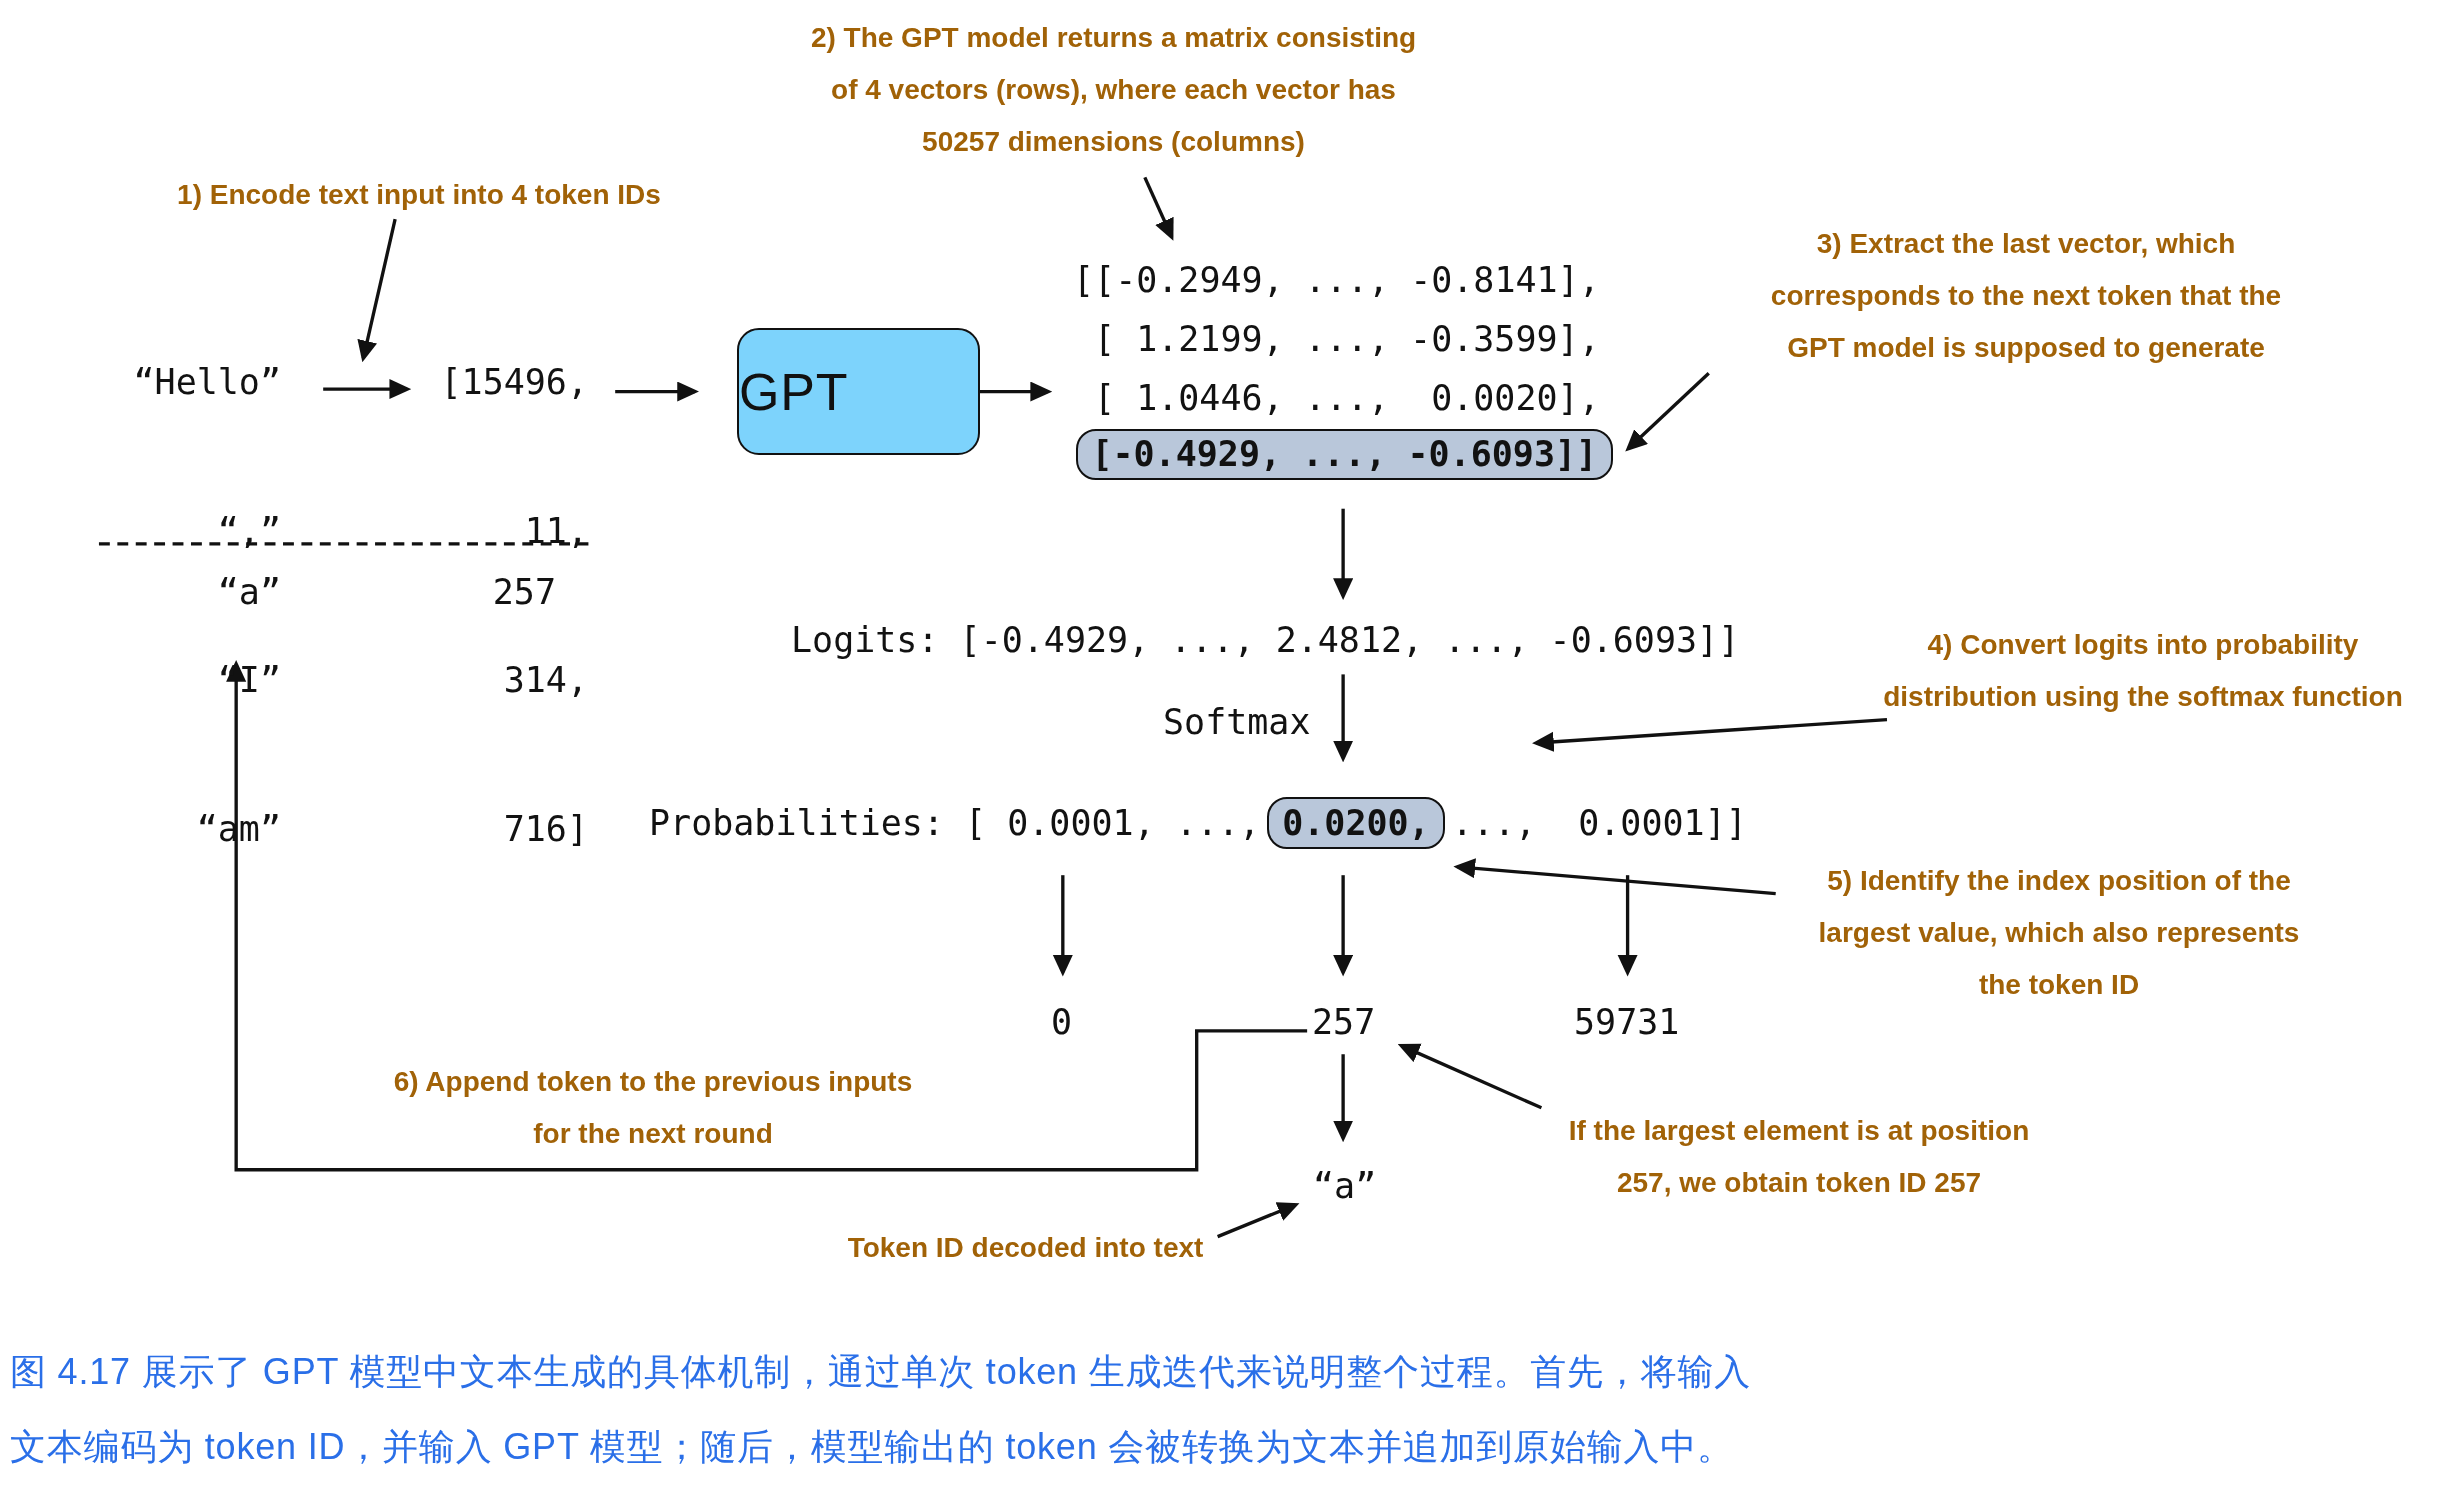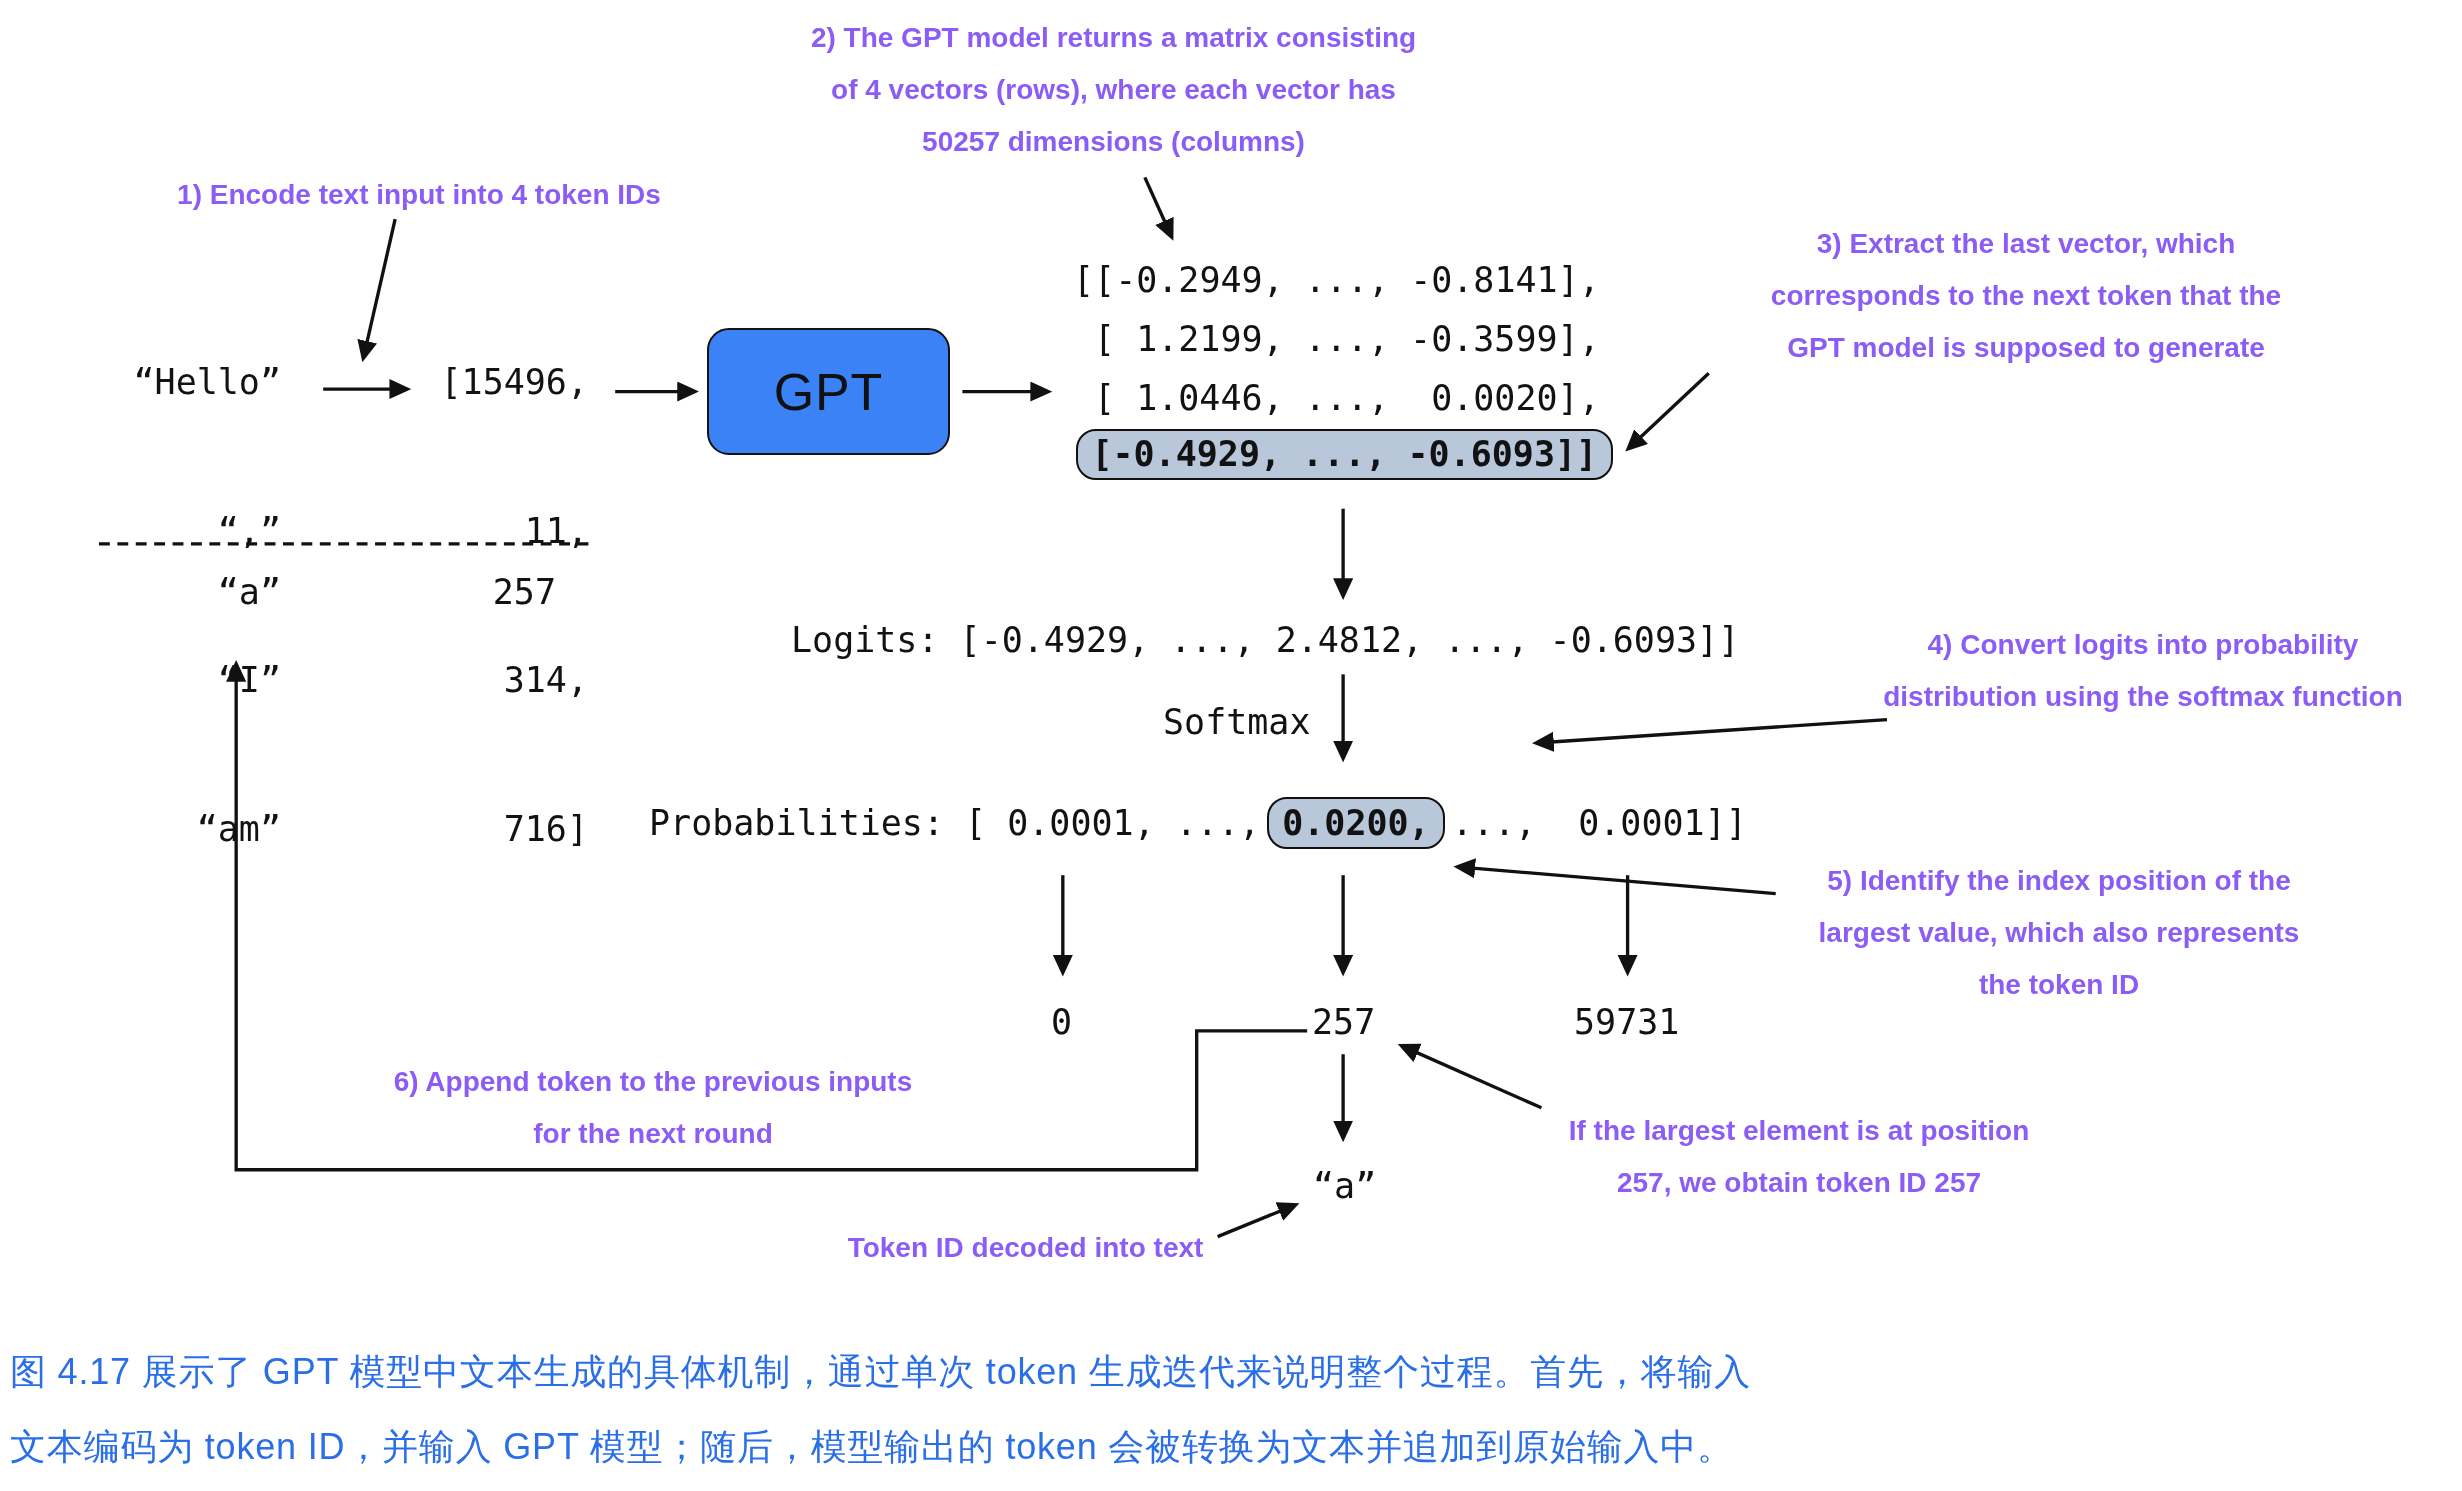--- a/index.html
+++ b/index.html
@@ -9,36 +9,36 @@
     overflow:hidden; color:#111;
   }
   .abs { position:absolute; }
   .mono {
     font-family:"DejaVu Sans Mono", monospace;
     font-size:35px; line-height:42px; white-space:pre; color:#121212;
   }
   .note {
     font-family:"Liberation Sans", sans-serif; font-weight:700;
     font-size:28px; line-height:52px; white-space:pre-line;
-    text-align:center; color:#8b5cf6;
+    text-align:center; color:#a16207;
   }
   .tok-col { text-align:right; }
   .tok-col > div { height:65px; line-height:65px; }
   .pill {
     display:inline-block;
     background:var(--highlight-fill, #b9c7da);
     border:2.5px solid #111; border-radius:20px;
     padding:4.2px 13.4px; line-height:39px;font-weight:bold;
   }
   #gpt-box {
-    left:707px; top:328px; width:243px; height:127px;
+    left:737px; top:328px; width:243px; height:127px;
     border:2.9px solid #111; border-radius:22px;
-    display:flex; align-items:center; justify-content:center;
+    display:flex; align-items:center; 
     font-family:"Liberation Sans", sans-serif; font-size:52px;
-    letter-spacing:0.8px; color:#111; background:#3b82f6;
+    letter-spacing:0.8px; color:#111; background:#7dd3fc;
   }
   #prob-line { display:flex; align-items:center; gap:6.7px; height:52px; }
   #arrows { left:0; top:0; width:2462px; height:1491px; pointer-events:none; }
   #arrows line, #arrows polyline { stroke:#111; stroke-width:4; fill:none; }
   .caption {
     font-family:"Liberation Sans", sans-serif; font-size:36px;
     line-height:75px; color:var(--caption-blue, #2a6fe8);
     letter-spacing:0.8px; white-space:pre;
   }
 </style>

